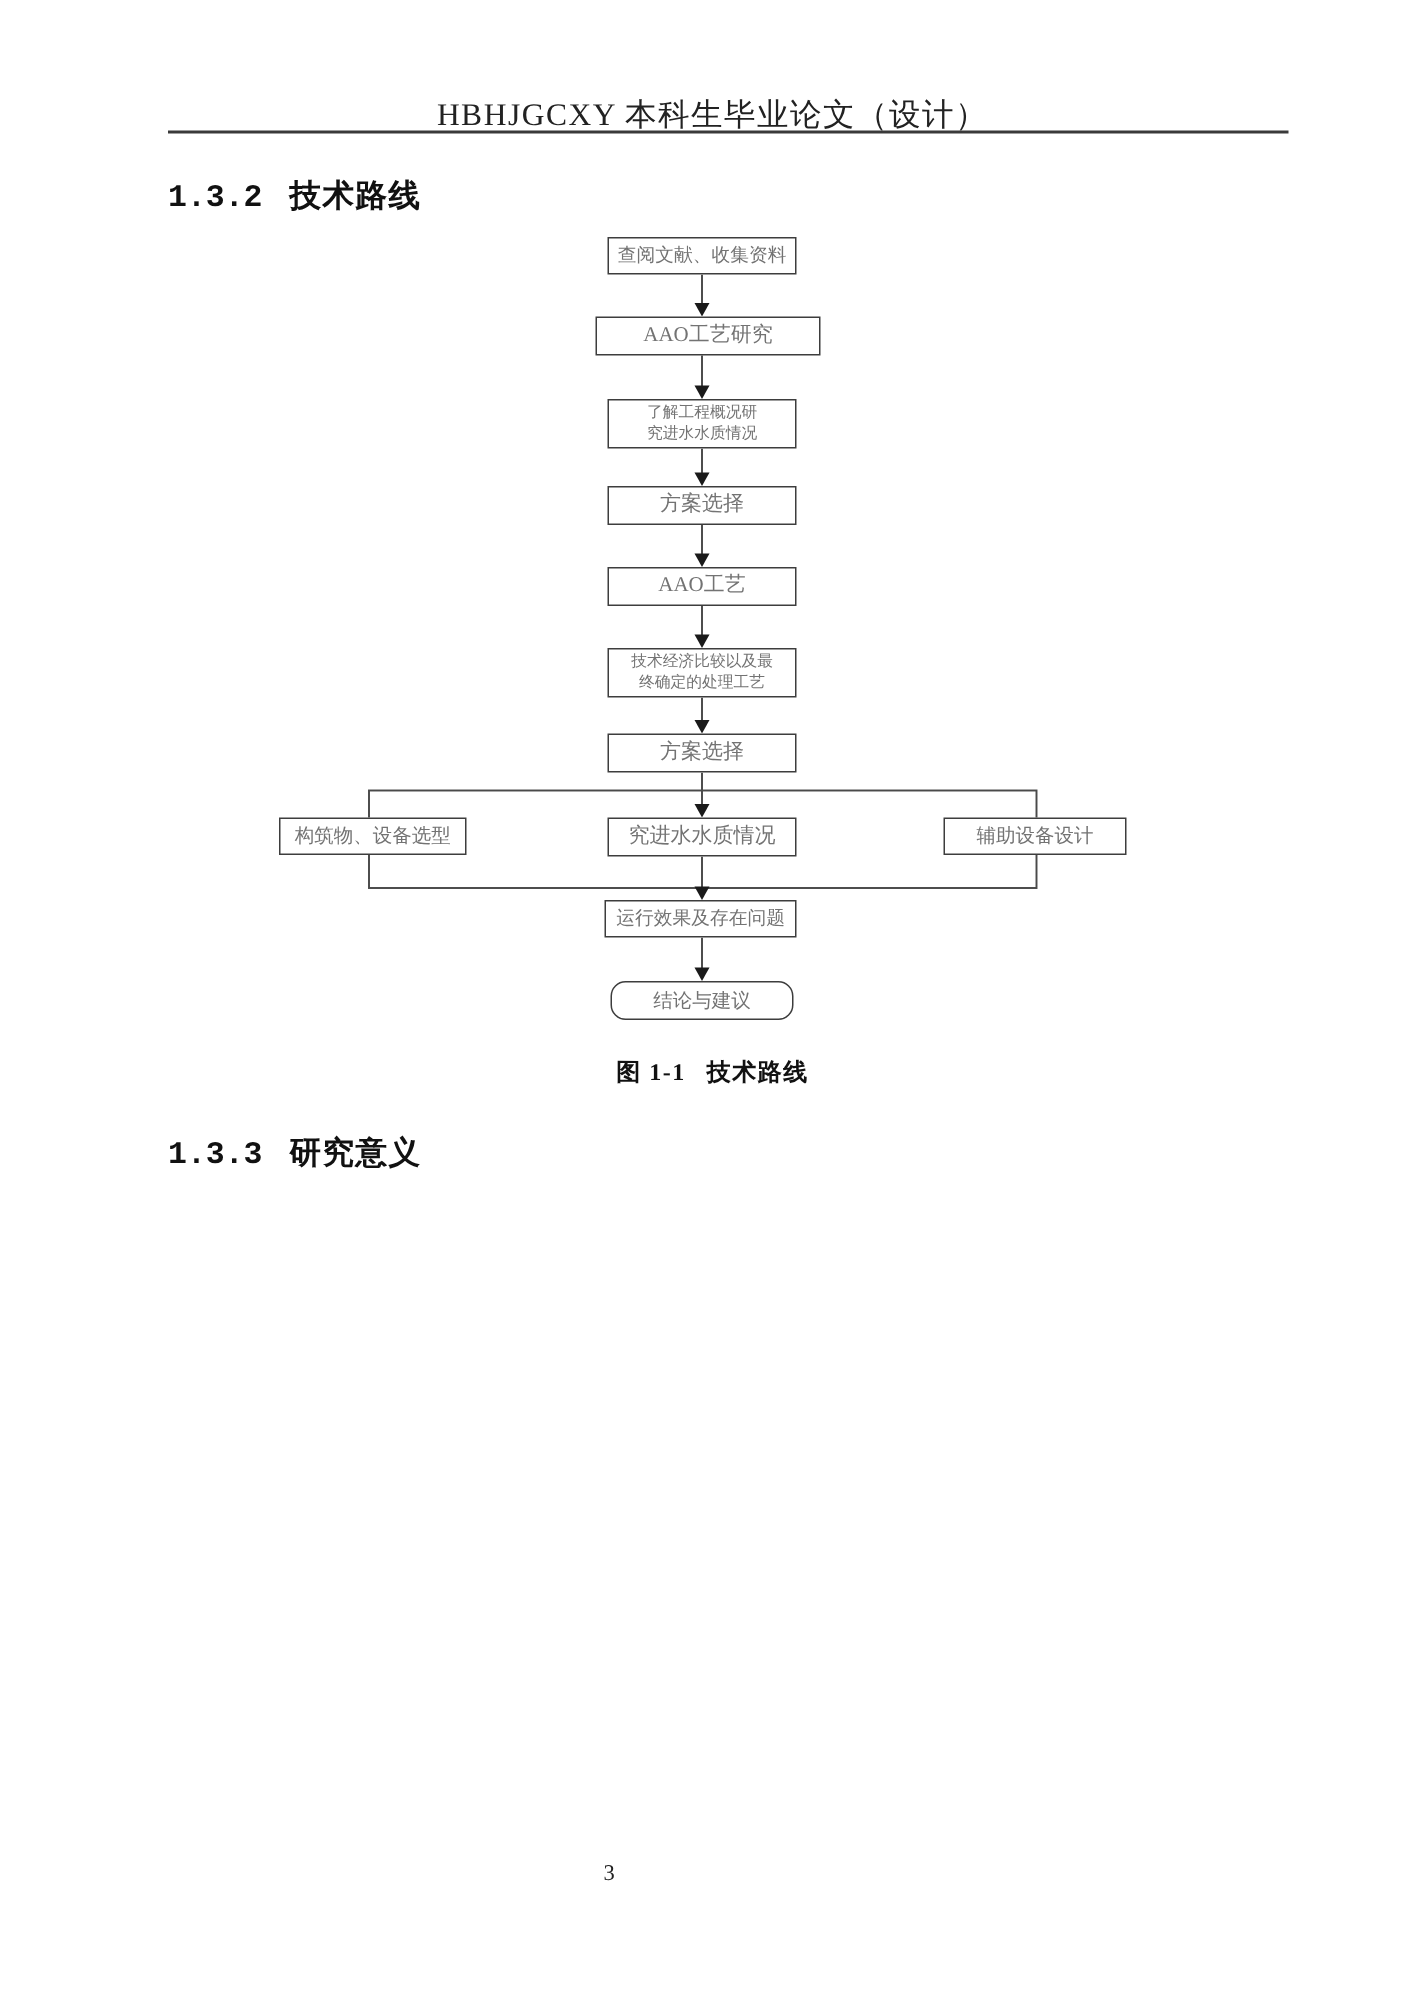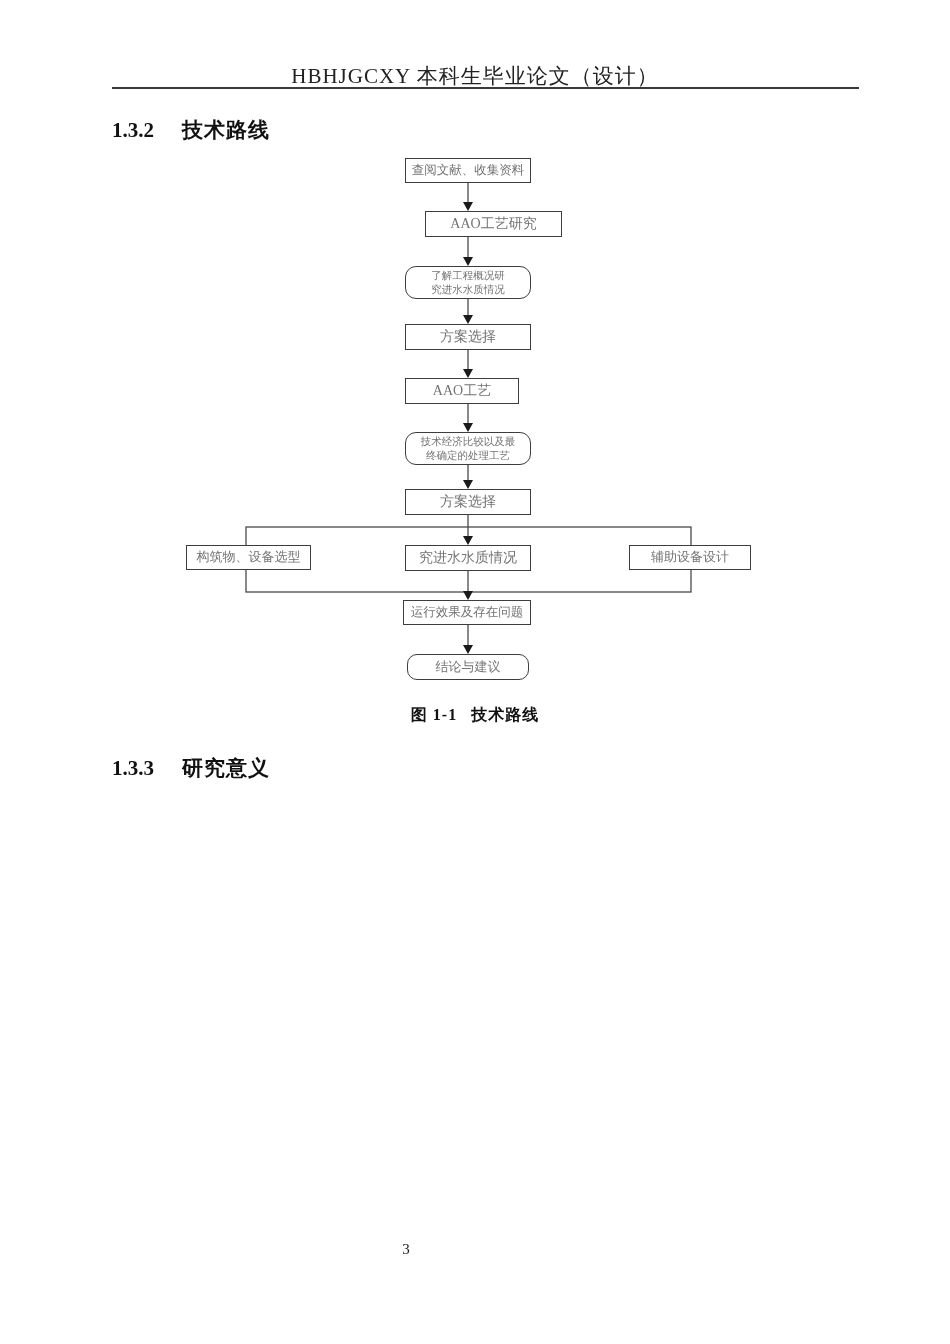--- a/index.html
+++ b/index.html
@@ -18,40 +18,40 @@
   }
   .header-rule{
     position:absolute;top:87px;left:112px;width:747px;height:2px;
     background:#3a3a3a;
   }
   
   .sec-heading{
     position:absolute;left:112px;
     font-size:21px;font-weight:bold;color:#111;
   }
-  .sec-heading .num{font-family:Liberation Serif, serif;margin-right:28px;}
+  .sec-heading .num{font-family:Liberation Mono, monospace;margin-right:18px;}
   .sec-heading .ttl{font-family:"Liberation Sans","DejaVu Sans",sans-serif;letter-spacing:1px;}
   
   .flow-layer{position:absolute;top:0;left:0;width:950px;height:700px;}
   .flow-svg{position:absolute;top:0;left:0;}
   .fnode{
     position:absolute;
     border:1.5px solid #3d3d3d;
     background:#fff;
     display:flex;align-items:center;justify-content:center;
     text-align:center;
     white-space:pre-line;
     color:#737373;
     line-height:1.25;
     box-sizing:border-box;
   }
   .fs14{font-size:14px;}
   .fs13{font-size:13px;}
   .fs12{font-size:12.5px;}
-  .fs10{font-size:10.5px;border-radius:11px;}
+  .fs10{font-size:10.5px;}
   
   .fig-caption{
     position:absolute;top:705px;left:0;width:950px;
     text-align:center;font-size:16px;font-weight:600;color:#111;
     letter-spacing:1px;
   }
   .fig-caption .cap-no{margin-right:14px;font-weight:600;}
   
   .body-par{
     position:absolute;top:796px;left:103px;width:757px;
@@ -100,25 +100,25 @@
         <polygon points="463,369 473,369 468,378"></polygon>
         <polygon points="463,423 473,423 468,432"></polygon>
         <polygon points="463,480 473,480 468,489"></polygon>
         <polygon points="463,536 473,536 468,545"></polygon>
         <polygon points="463,591 473,591 468,600"></polygon>
         <polygon points="463,645 473,645 468,654"></polygon>
       </g>
     </svg>
 
     <div class="fnode fs12" style="left:405px;top:158px;width:126px;height:25px;">查阅文献、收集资料</div>
-    <div class="fnode fs14" style="left:425px;top:211px;width:137px;height:26px;">AAO工艺研究</div>
+    <div class="fnode fs14" style="left:397px;top:211px;width:150px;height:26px;">AAO工艺研究</div>
     <div class="fnode fs10" style="left:405px;top:266px;width:126px;height:33px;">了解工程概况研
 究进水水质情况</div>
     <div class="fnode fs14" style="left:405px;top:324px;width:126px;height:26px;">方案选择</div>
-    <div class="fnode fs14" style="left:405px;top:378px;width:114px;height:26px;">AAO工艺</div>
+    <div class="fnode fs14" style="left:405px;top:378px;width:126px;height:26px;">AAO工艺</div>
     <div class="fnode fs10" style="left:405px;top:432px;width:126px;height:33px;">技术经济比较以及最
 终确定的处理工艺</div>
     <div class="fnode fs14" style="left:405px;top:489px;width:126px;height:26px;">方案选择</div>
     <div class="fnode fs13" style="left:186px;top:545px;width:125px;height:25px;">构筑物、设备选型</div>
     <div class="fnode fs14" style="left:405px;top:545px;width:126px;height:26px;">究进水水质情况</div>
     <div class="fnode fs13" style="left:629px;top:545px;width:122px;height:25px;">辅助设备设计</div>
     <div class="fnode fs12" style="left:403px;top:600px;width:128px;height:25px;">运行效果及存在问题</div>
     <div class="fnode fs13" style="left:407px;top:654px;width:122px;height:26px;border-radius:10px;">结论与建议</div>
   </div>
 

